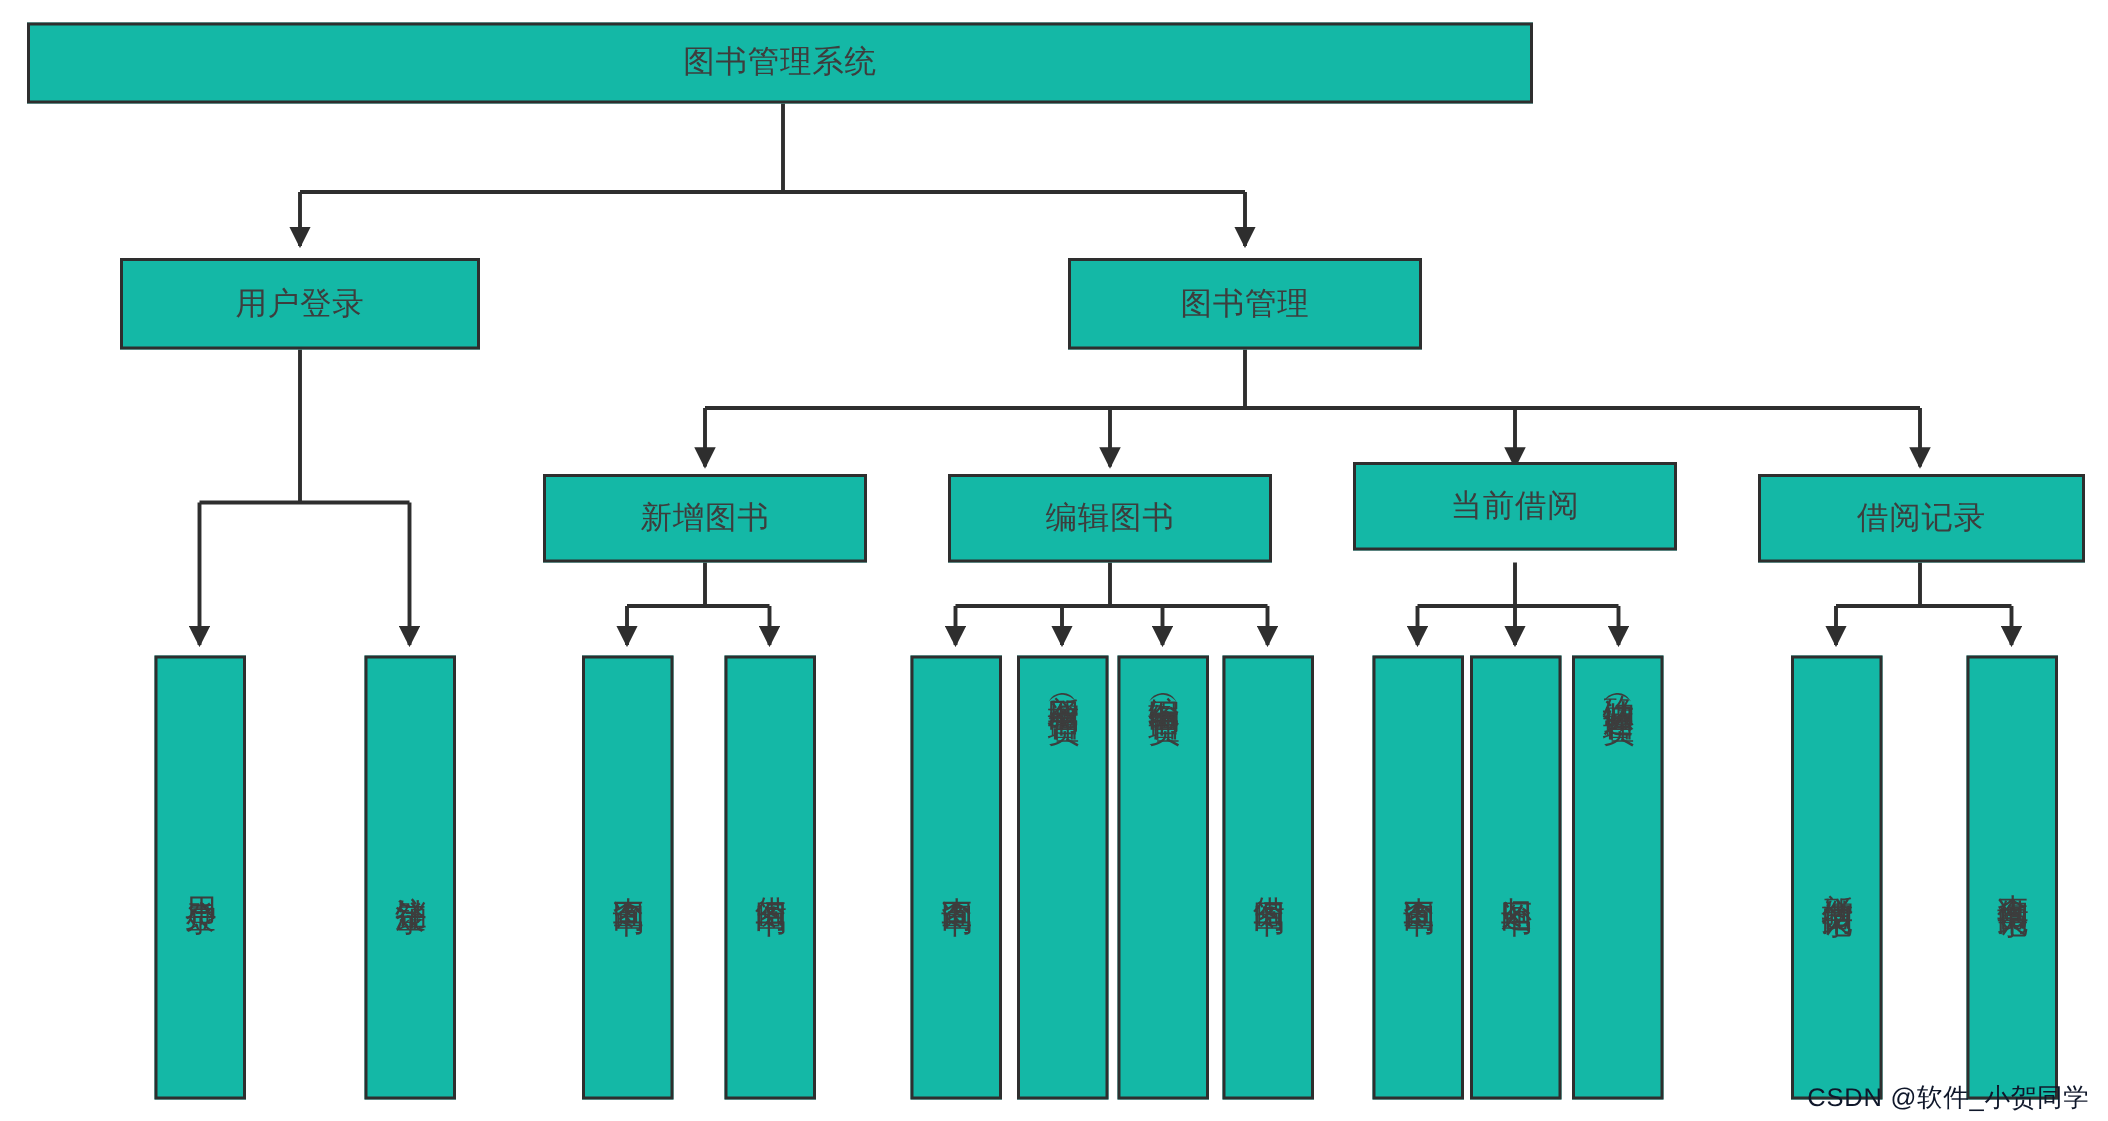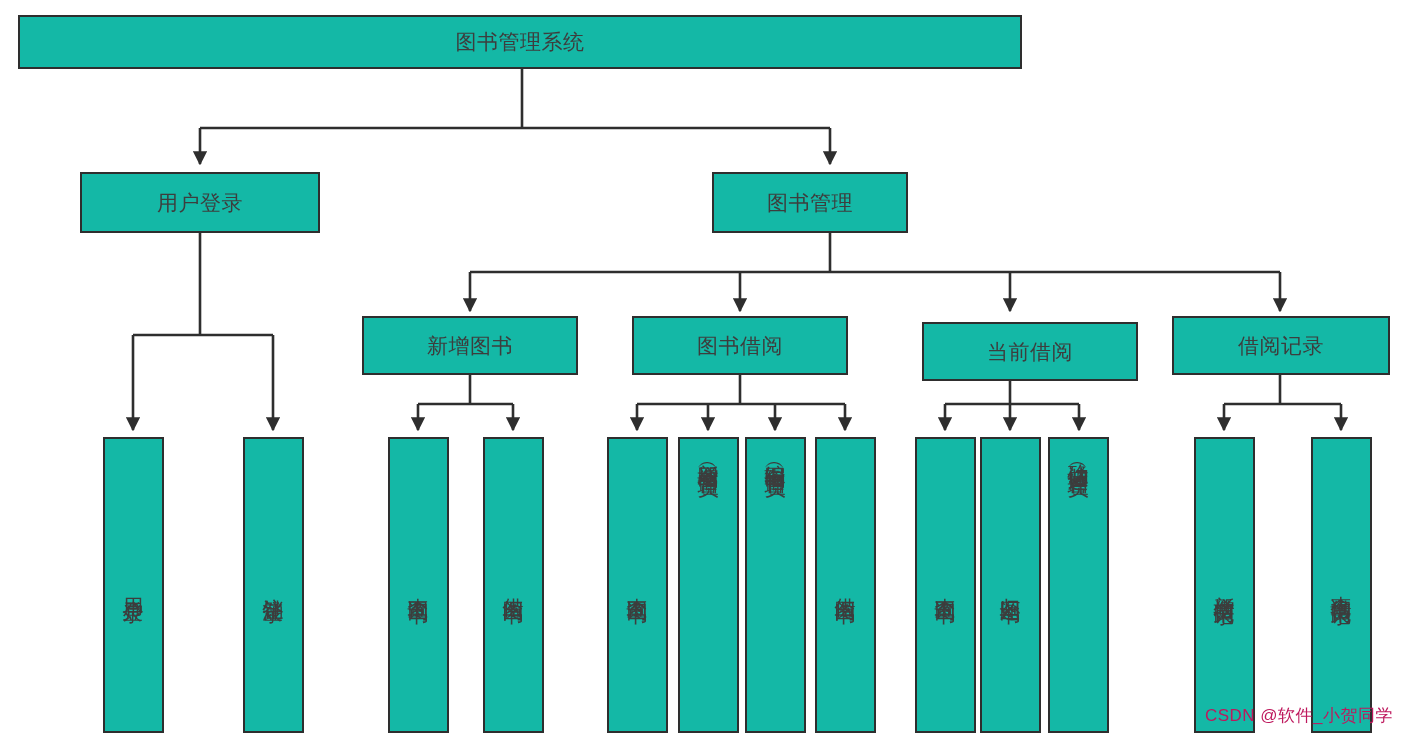--- a/index.html
+++ b/index.html
@@ -58,23 +58,23 @@
     letter-spacing: 2px;
     line-height: 1.0;
   }
   .vert.center {
     align-items: center;
     padding-top: 0;
   }
   .watermark {
     position: absolute;
     right: 12px;
-    bottom: 20px;
+    bottom: 4px;
     font-size: 17px;
-    color: #be185d;
+    color: #0f172a;
     letter-spacing: 0.5px;
     pointer-events: none;
     white-space: nowrap;
   }
 </style>
 </head>
 <body>
 
 <div id="diagram-root">
 
@@ -141,33 +141,33 @@
   </svg>
 
   <div class="node-box horiz" style="left:18px; top:15px; width:1004px; height:54px;">
     <span class="node-label">图书管理系统</span>
   </div>
 
   <div class="node-box horiz" style="left:80px; top:172px; width:240px; height:61px;">
     <span class="node-label">用户登录</span>
   </div>
 
-  <div class="node-box horiz" style="left:712px; top:172px; width:196px; height:61px;">
+  <div class="node-box horiz" style="left:712px; top:172px; width:236px; height:61px;">
     <span class="node-label">图书管理</span>
   </div>
 
   <div class="node-box horiz" style="left:362px; top:316px; width:216px; height:59px;">
     <span class="node-label">新增图书</span>
   </div>
 
   <div class="node-box horiz" style="left:632px; top:316px; width:216px; height:59px;">
-    <span class="node-label">图书借阅</span>
-  </div>
-
-  <div class="node-box horiz" style="left:902px; top:322px; width:216px; height:59px;margin-left:20px;">
+    <span class="node-label">编辑图书</span>
+  </div>
+
+  <div class="node-box horiz" style="left:902px; top:308px; width:216px; height:59px;">
     <span class="node-label">当前借阅</span>
   </div>
 
   <div class="node-box horiz" style="left:1172px; top:316px; width:218px; height:59px;align-items:center;">
     <span class="node-label">借阅记录</span>
   </div>
 
   <div class="node-box vert center" style="left:103px; top:437px; width:61px; height:296px;">
     <span class="node-label">用户登录</span>
   </div>

